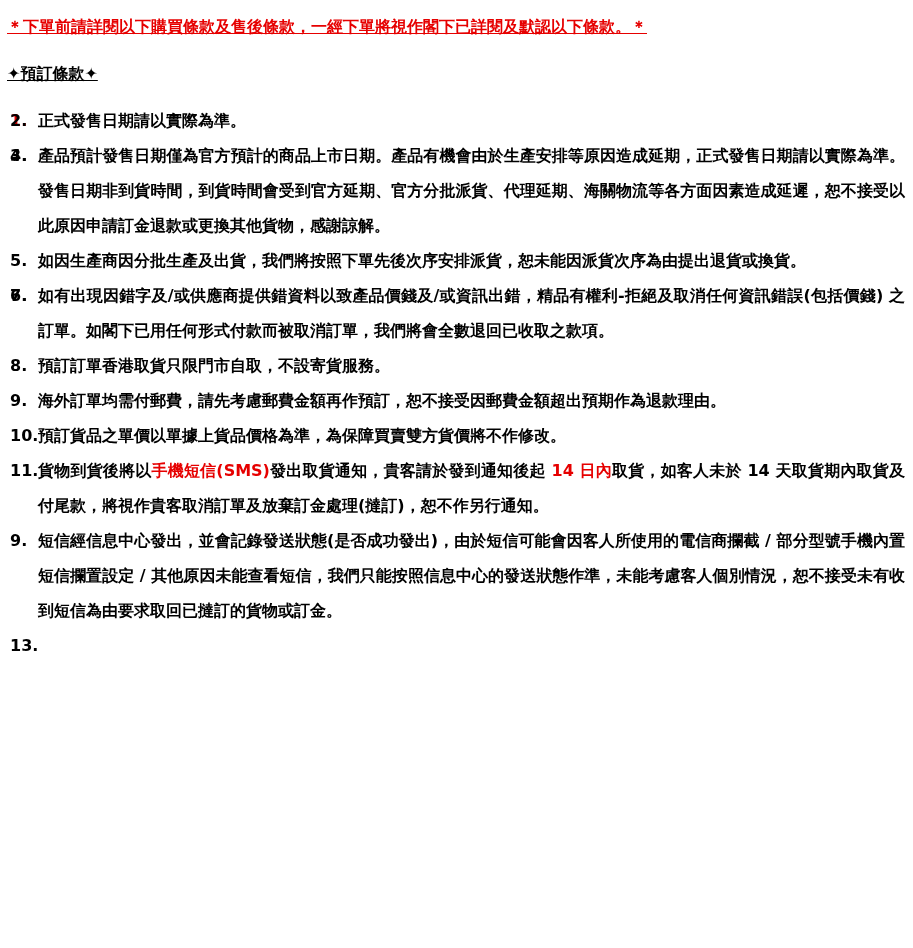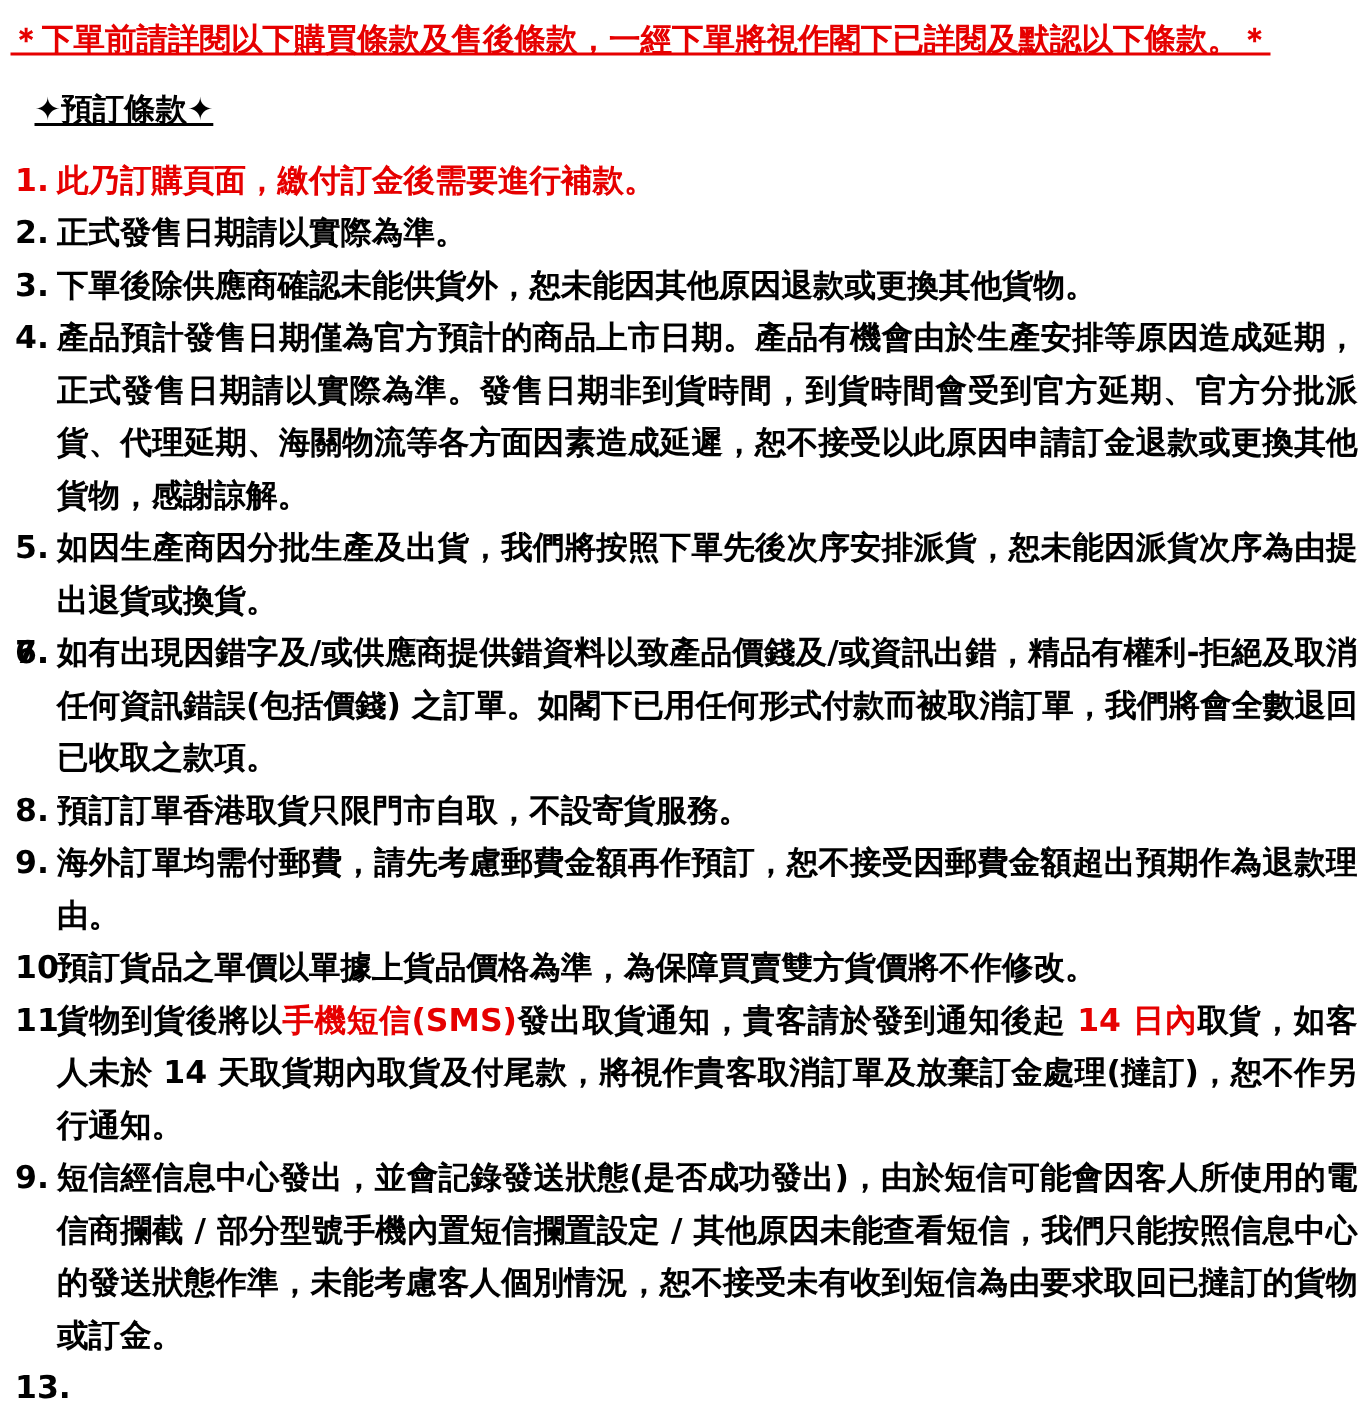--- a/index.html
+++ b/index.html
@@ -14,32 +14,32 @@
     width:913px;
     height:948px;
     background:var(--bg);
     color:var(--text);
     font-family:"DejaVu Sans","Liberation Sans",sans-serif;
     font-weight:700;
     overflow:hidden;
   }
   .doc{
     padding:9px 8px 0 5px;
-    font-size:21px;
+    font-size:16px;
     line-height:35px;
   }
   .notice{
     color:var(--red);
     text-decoration:underline;
     margin:0 0 0 2px;
     text-align:justify;
   }
   .heading{
     display:inline-block;
-    margin:12px 0 0 18px;
+    margin:12px 0 0 2px;
     text-decoration:underline;
   }
   ol.terms{
     list-style:none;
     margin:12px 0 0 0;
     padding:0;
   }
   ol.terms li{
     position:relative;
     padding-left:33px;
@@ -62,23 +62,23 @@
 <body>
 
 <div class="doc">
   <p class="notice">＊下單前請詳閱以下購買條款及售後條款，一經下單將視作閣下已詳閱及默認以下條款。＊</p>
 
   <div>
     <span class="heading">✦預訂條款✦</span>
   </div>
 
   <ol class="terms">
-      <li class="red"><span class="num">1.</span><span class="seg-normal">此乃訂購頁面，繳付訂金後需要進行補款。</span></li>
+      <li class="red"><span class="num">1.</span></li>
       <li><span class="num">2.</span><span class="seg-normal">正式發售日期請以實際為準。</span></li>
-      <li><span class="num">3.</span><span class="seg-normal">下單後除供應商確認未能供貨外，恕未能因其他原因退款或更換其他貨物。</span></li>
+      <li><span class="num">3.</span></li>
       <li><span class="num">4.</span><span class="seg-normal">產品預計發售日期僅為官方預計的商品上市日期。產品有機會由於生產安排等原因造成延期，正式發售日期請以實際為準。發售日期非到貨時間，到貨時間會受到官方延期、官方分批派貨、代理延期、海關物流等各方面因素造成延遲，恕不接受以此原因申請訂金退款或更換其他貨物，感謝諒解。</span></li>
       <li><span class="num">5.</span><span class="seg-normal">如因生產商因分批生產及出貨，我們將按照下單先後次序安排派貨，恕未能因派貨次序為由提出退貨或換貨。</span></li>
       <li><span class="num">6.</span></li>
       <li><span class="num">7.</span><span class="seg-normal">如有出現因錯字及/或供應商提供錯資料以致產品價錢及/或資訊出錯，精品有權利-拒絕及取消任何資訊錯誤(包括價錢) 之訂單。如閣下已用任何形式付款而被取消訂單，我們將會全數退回已收取之款項。</span></li>
       <li><span class="num">8.</span><span class="seg-normal">預訂訂單香港取貨只限門市自取，不設寄貨服務。</span></li>
       <li><span class="num">9.</span><span class="seg-normal">海外訂單均需付郵費，請先考慮郵費金額再作預訂，恕不接受因郵費金額超出預期作為退款理由。</span></li>
       <li><span class="num">10.</span><span class="seg-normal">預訂貨品之單價以單據上貨品價格為準，為保障買賣雙方貨價將不作修改。</span></li>
       <li><span class="num">11.</span><span class="seg-normal">貨物到貨後將以</span><span class="seg-red-underline">手機短信(SMS)</span><span class="seg-normal">發出取貨通知，貴客請於發到通知後起 </span><span class="seg-red-underline">14 日內</span><span class="seg-normal">取貨，如客人未於 14 天取貨期內取貨及付尾款，將視作貴客取消訂單及放棄訂金處理(撻訂)，恕不作另行通知。</span></li>
       <li><span class="num">9.</span><span class="seg-normal">短信經信息中心發出，並會記錄發送狀態(是否成功發出)，由於短信可能會因客人所使用的電信商攔截 / 部分型號手機內置短信攔置設定 / 其他原因未能查看短信，我們只能按照信息中心的發送狀態作準，未能考慮客人個別情況，恕不接受未有收到短信為由要求取回已撻訂的貨物或訂金。</span></li>
       <li>

